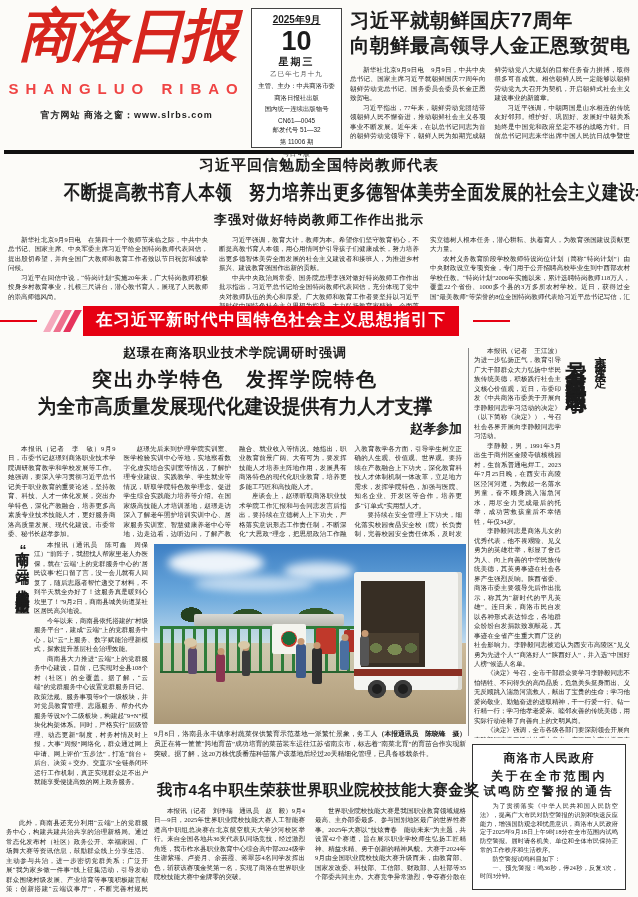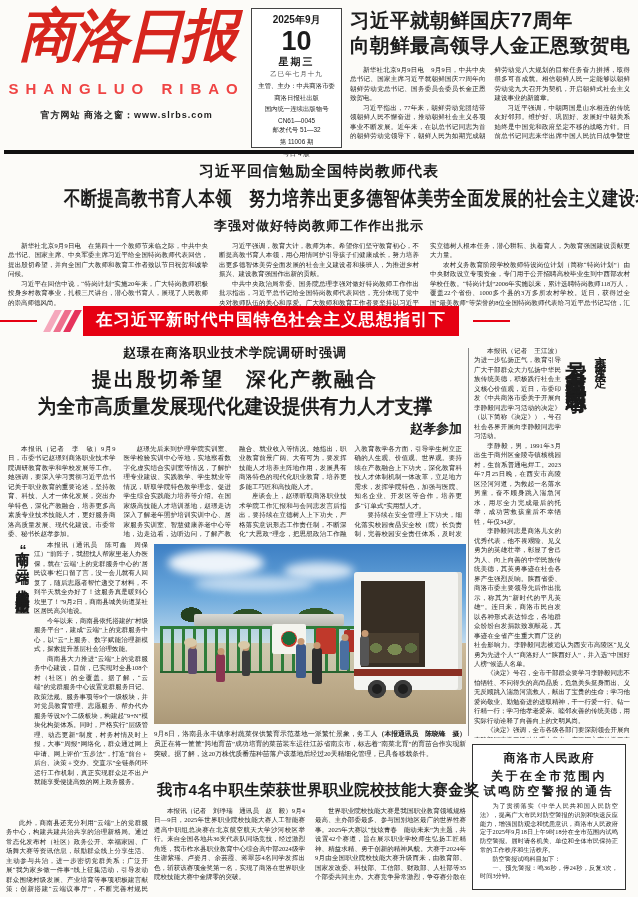--- a/index.html
+++ b/index.html
@@ -8,33 +8,33 @@
   .sans{font-family:"Liberation Sans","DejaVu Sans",sans-serif;}
   
   .masthead{position:absolute;top:6px;left:8px;width:622px;height:142px;display:flex;}
   .logo-block{width:252px;display:flex;flex-direction:column;align-items:center;}
   .logo{font-size:57px;line-height:1.05;font-weight:900;color:#d6251d;letter-spacing:-3px;
         font-style:italic;white-space:nowrap;}
   .logo-en{margin-top:14px;font-size:15px;font-weight:bold;letter-spacing:7px;color:#ef4444;white-space:nowrap;}
   .logo-web{margin-top:12px;font-size:9px;font-weight:bold;letter-spacing:1px;color:#222;white-space:nowrap;}
   .date-box{width:96px;margin:2px 8px 0 6px;border:1px solid #444;text-align:center;
             padding:4px 3px;box-sizing:border-box;background:#fff;}
-  .db-ym{font-size:10px;font-weight:bold;}
+  .db-ym{font-size:10px;font-weight:bold;text-decoration:underline;}
   .db-day{font-size:27px;line-height:1.05;font-weight:bold;}
   .db-week{font-size:10px;font-weight:bold;letter-spacing:2px;}
   .db-lunar{font-size:6.5px;color:#555;margin-top:1px;letter-spacing:1px;}
   .db-line{font-size:6.4px;margin-top:2.6px;color:#222;white-space:nowrap;overflow:hidden;}
   .lead{flex:1;padding-top:2px;}
   .lead-hl{font-size:19.5px;font-weight:900;line-height:1.28;white-space:nowrap;letter-spacing:.5px;}
   .lead-body{margin-top:7px;column-count:2;column-gap:9px;font-size:6.4px;line-height:1.48;
              text-align:justify;height:82px;overflow:hidden;}
   .lead-body p,.bt p{margin:0;text-indent:2em;}
   .rule1{position:absolute;top:150px;left:4px;width:630px;height:3.5px;background:#111;}
   
-  .teacher{position:absolute;top:162px;left:8px;width:622px;height:146px;text-align:center;}
+  .teacher{position:absolute;top:156px;left:8px;width:622px;height:146px;text-align:center;}
   .t-kicker{font-size:15px;font-weight:900;letter-spacing:1px;}
   .t-hl{font-size:20px;font-weight:900;white-space:nowrap;transform:scaleX(.82);transform-origin:center;
         margin-top:4px;letter-spacing:.5px;}
   .t-sub{font-size:13px;font-weight:bold;margin:5px 0 6px;letter-spacing:1px;}
   .bt{font-size:6.5px;line-height:1.46;text-align:justify;}
   .t-body{column-count:3;column-gap:11px;height:76px;overflow:hidden;text-align:justify;}
   
   .banner{position:absolute;top:306px;left:0;width:510px;height:30px;display:flex;align-items:center;justify-content:center;}
   .b-line{width:50px;height:2px;background:#e60012;}
   .b-stripes{display:flex;gap:3px;margin:0 7px 0 12px;transform:skewX(-28deg);}
@@ -164,21 +164,21 @@
       <div class="b-stripe" style="background:#f5a8bc"></div>
       <div class="b-stripe" style="background:#ee6f8d"></div>
       <div class="b-stripe" style="background:#e6335c"></div>
     </div>
     <div class="b-box sans">在习近平新时代中国特色社会主义思想指引下</div>
     <div class="b-line" style="margin-left:14px"></div>
   </div>
 
   <div class="zhaojing">
     <div class="z-kicker">赵璟在商洛职业技术学院调研时强调</div>
-    <div class="z-hl1 sans">提出殷切希望　深化产教融合</div>
+    <div class="z-hl1 sans">突出办学特色　发挥学院特色</div>
     <div class="z-hl2 sans">为全市高质量发展现代化建设提供有力人才支撑</div>
     <div class="z-sub">赵孝参加</div>
     <div class="z-body bt">
       <p>本报讯（记者　李　敏）9月9日，市委书记赵璟到商洛职业技术学院调研教育教学和学校发展等工作。她强调，要深入学习贯彻习近平总书记关于职业教育的重要论述，坚持教育、科技、人才一体化发展，突出办学特色，深化产教融合，培养更多高素质专业技术技能人才，更好服务商洛高质量发展、现代化建设。市委常委、秘书长赵孝参加。</p>
       <p>赵璟先后来到护理学院实训室、医学检验实训中心等地，实地察看数字化虚实结合实训室等情况，了解护理专业建设、实践教学、学生就业等情况，听取学院特色教学理念、促进学生综合实践能力培养等介绍。在国家级高技能人才培训基地，赵璟走访深入了解老年照护培训实训中心、居家服务实训室、智慧健康养老中心等地，边走边看，边听边问，了解产教融合、就业收入等情况。她指出，职业教育前景广阔、大有可为，要发挥技能人才培养主阵地作用，发展具有商洛特色的现代化职业教育，培养更多能工巧匠和高技能人才。</p>
       <p>座谈会上，赵璟听取商洛职业技术学院工作汇报和与会同志发言后指出，要持续在立德树人上下功夫，严格落实意识形态工作责任制，不断深化“大思政”理念，把思想政治工作融入教育教学各方面，引导学生树立正确的人生观、价值观、世界观。要持续在产教融合上下功夫，深化教育科技人才体制机制一体改革，立足地方需求，发挥学院特色，加强与医院、知名企业、开发区等合作，培养更多“订单式”实用型人才。</p>
       <p>要持续在安全管理上下功夫，细化落实校园食品安全校（院）长负责制，完善校园安全责任体系，及时发现处置潜在的矛盾和风险，确保校园安全稳定。要持续在提升软硬件服务水平上下功夫，围绕打造宜居生态和宜创商洛（高教新城），加快推进商洛市公共实训基地和智慧校园建设，积极争取国家专项债等资金支持，努力为全市高质量发展现代化建设提供坚实的人才支撑。</p>
     </div>
   </div>
 

